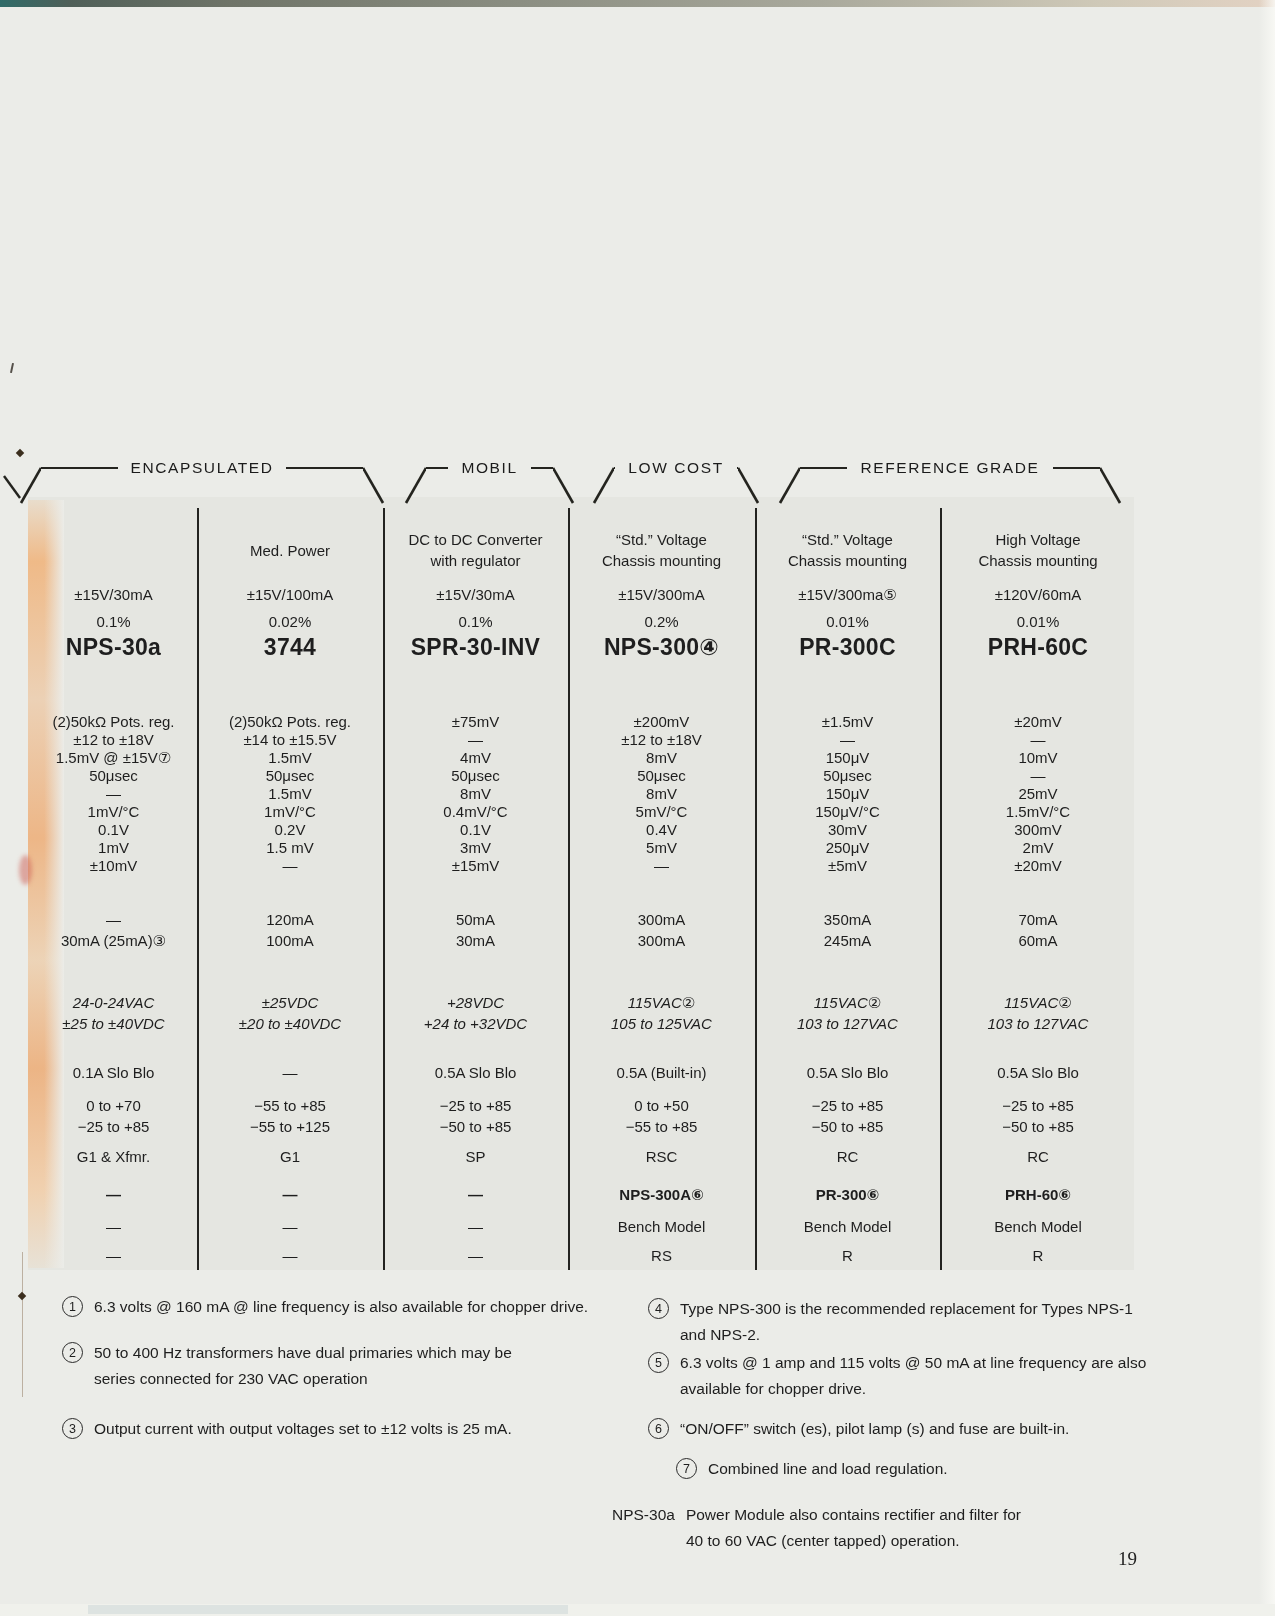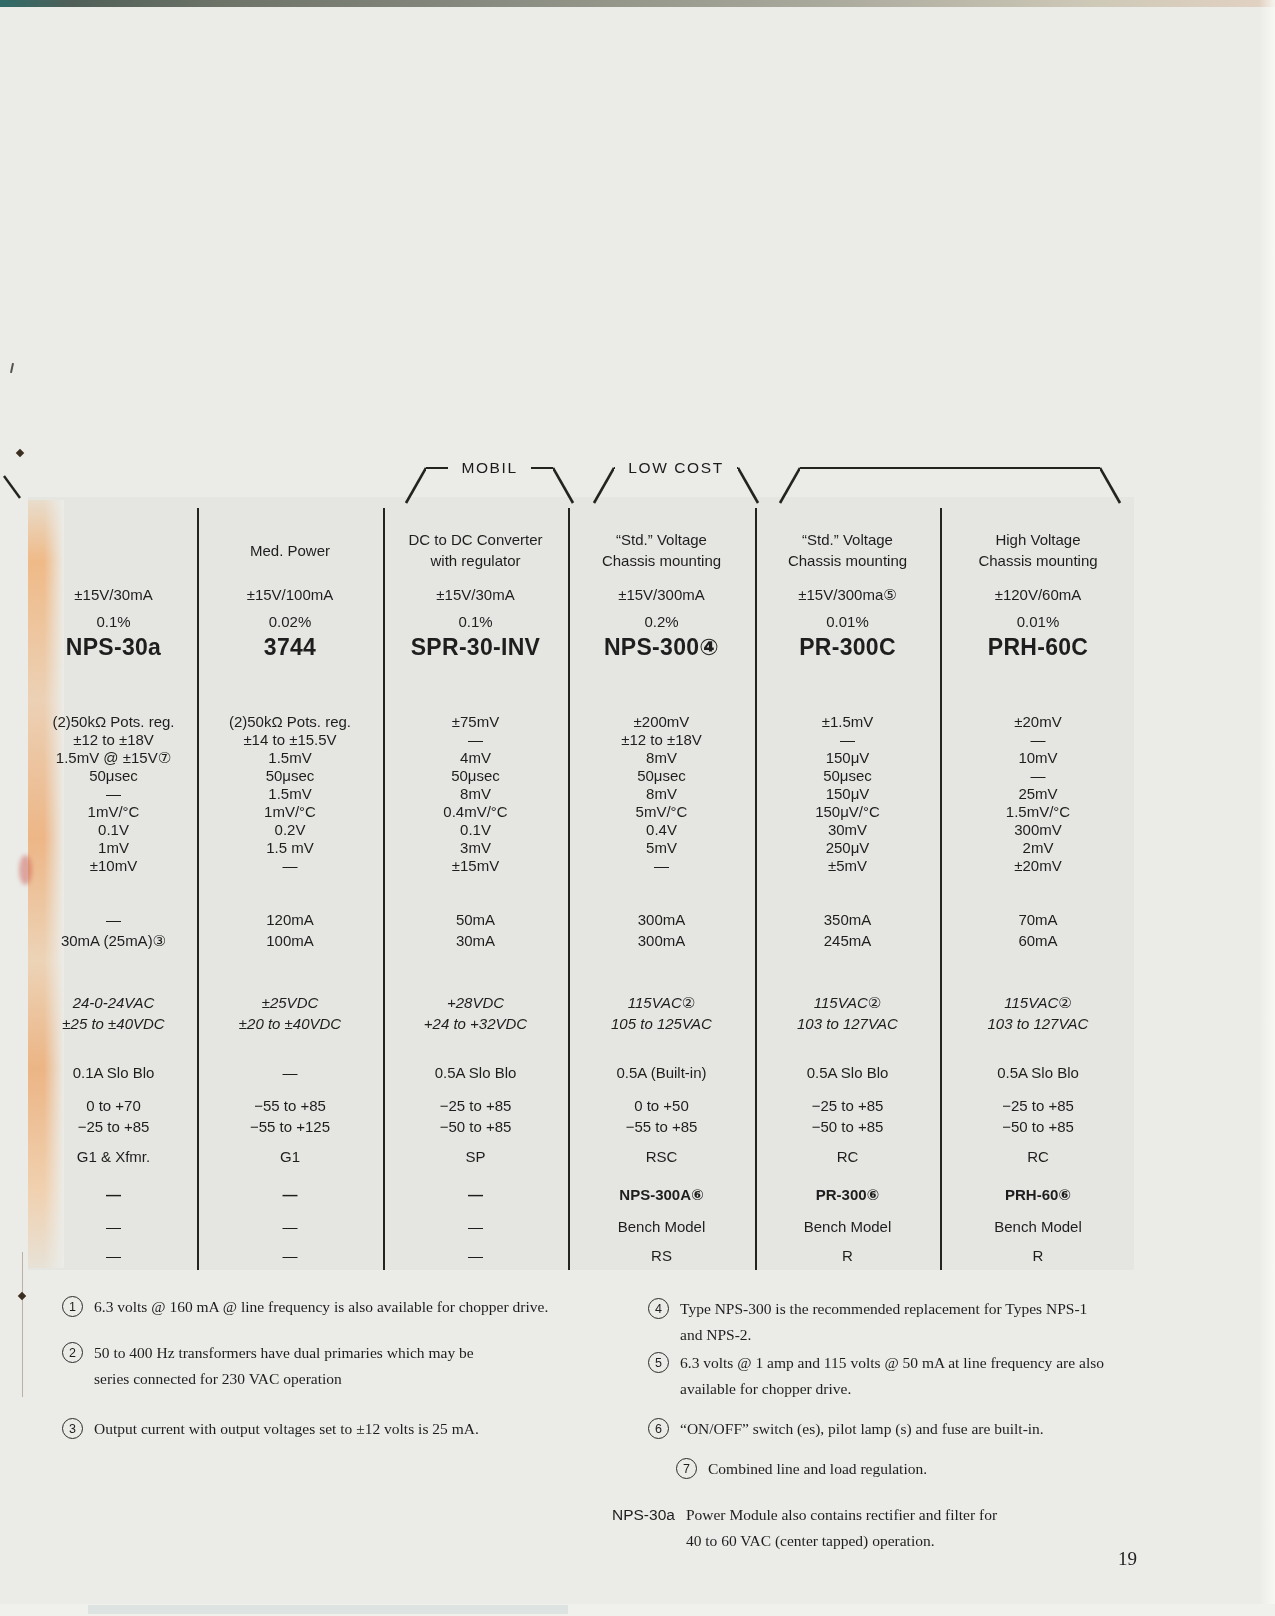--- a/index.html
+++ b/index.html
@@ -53,21 +53,21 @@
   .r-fuse  { top:1064px; }
   .r-temp  { top:1095px; line-height:21px; }
   .r-case  { top:1148px; }
   .r-b1 { top:1186px; font-weight:700; }
   .r-b2 { top:1218px; }
   .r-b3 { top:1247px; }
 
   .fn { position:absolute; display:flex; gap:11px; align-items:flex-start; }
   .circ { flex:none; width:21px; height:21px; border:1.6px solid #2a2a2a; border-radius:50%;
           text-align:center; line-height:21px; font-size:12.5px; box-sizing:border-box; margin-top:2px; }
-  .fn-text { font-size:15.5px; line-height:26px; white-space:pre-line; text-align:left;font-family:Liberation Serif, serif; }
+  .fn-text { font-size:15.5px; line-height:26px; white-space:pre-line; text-align:left; }
   .note-label { flex:none; font-size:15.5px; line-height:26px; }
   .fn1{left:62px;top:1294px}.fn2{left:62px;top:1340px}.fn3{left:62px;top:1416px}
   .fn4{left:648px;top:1296px}.fn5{left:648px;top:1350px}.fn6{left:648px;top:1416px}
   .fn7{left:676px;top:1456px}.mnote{left:612px;top:1502px}
   .pagenum { position:absolute; left:1118px; top:1548px; font-family:"Liberation Serif","DejaVu Serif",serif;
              font-size:19px; color:#222; }
 </style>
 </head>
 <body>
 
@@ -78,20 +78,31 @@
   <div class="orange-strip"></div>
   <div class="redspot"></div>
   <div class="crease"></div>
   <div class="diamond d1"></div>
   <div class="diamond d2"></div>
   <div class="tick"></div>
 
   <svg class="ltick" width="20" height="34">
       <line x1="1" y1="8" x2="17" y2="30"></line>
     </svg>
+  <div class="brace b1">
+    <svg class="bdiag">
+        <line x1="2" y1="55" x2="22" y2="20"></line>
+      </svg>
+    <div class="bline"></div>
+    <div class="blabel">ENCAPSULATED</div>
+    <div class="bline"></div>
+    <svg class="bdiag">
+        <line x1="0" y1="20" x2="20" y2="55"></line>
+      </svg>
+  </div>
   <div class="brace b2">
     <svg class="bdiag">
         <line x1="2" y1="55" x2="22" y2="20"></line>
       </svg>
     <div class="bline"></div>
     <div class="blabel">MOBIL</div>
     <div class="bline"></div>
     <svg class="bdiag">
         <line x1="0" y1="20" x2="20" y2="55"></line>
       </svg>
@@ -105,20 +116,21 @@
     <div class="bline"></div>
     <svg class="bdiag">
         <line x1="0" y1="20" x2="20" y2="55"></line>
       </svg>
   </div>
   <div class="brace b4">
     <svg class="bdiag">
         <line x1="2" y1="55" x2="22" y2="20"></line>
       </svg>
     <div class="bline"></div>
+    <div class="blabel">REFERENCE GRADE</div>
     <div class="bline"></div>
     <svg class="bdiag">
         <line x1="0" y1="20" x2="20" y2="55"></line>
       </svg>
   </div>
 
   <div class="vline v1"></div>
   <div class="vline v2"></div>
   <div class="vline v3"></div>
   <div class="vline v4"></div>

